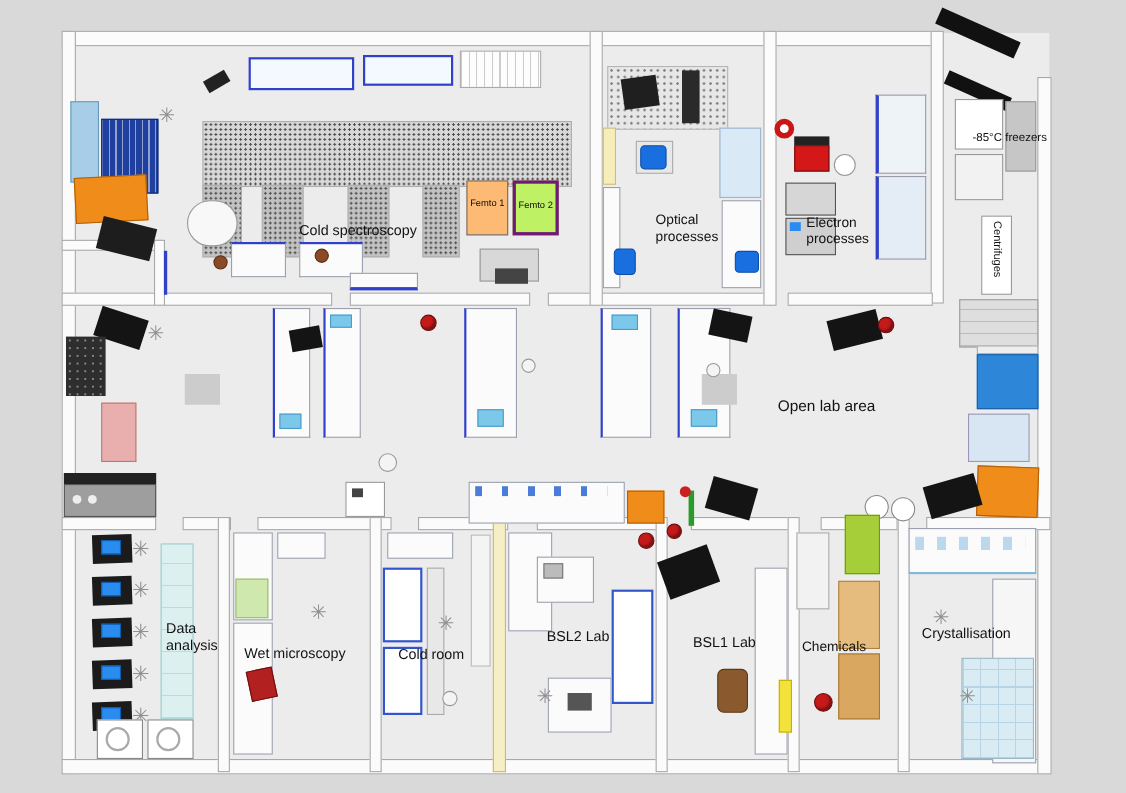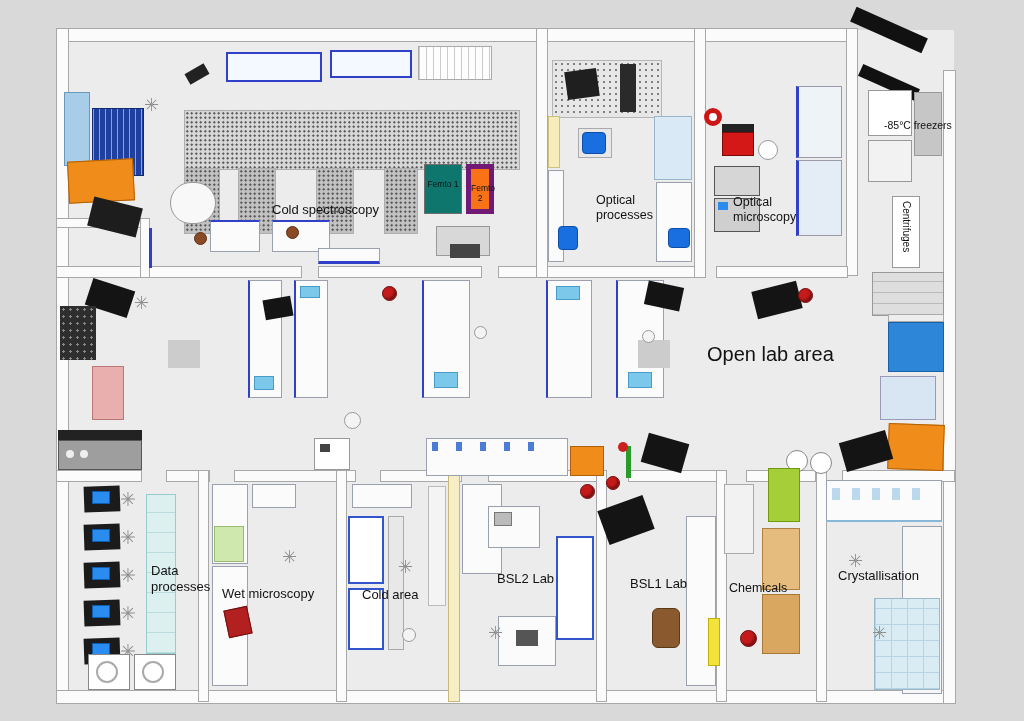--- a/index.html
+++ b/index.html
@@ -73,24 +73,24 @@
   <div class="a" style="left:92px;top:108px;width:52px;height:68px;background:#20409f;border:1px solid #102a70;background-image:repeating-linear-gradient(90deg,rgba(255,255,255,.5) 0 1px,transparent 1px 6px)"></div>
   <div class="a" style="left:68px;top:160px;width:66px;height:42px;background:#ef8c1a;border:1px solid #b06008;transform:rotate(-3deg)"></div>
   <div class="a" style="left:90px;top:202px;width:50px;height:30px;background:#1d1d1d;transform:rotate(14deg)"></div>
 
   <div class="a dots" style="left:184px;top:110px;width:336px;height:60px"></div>
   <div class="a dots" style="left:184px;top:168px;width:36px;height:66px;background-color:#c2c2c2"></div>
   <div class="a dots" style="left:238px;top:168px;width:38px;height:66px;background-color:#c2c2c2"></div>
   <div class="a dots" style="left:316px;top:168px;width:38px;height:66px;background-color:#c2c2c2"></div>
   <div class="a dots" style="left:384px;top:168px;width:34px;height:66px;background-color:#c2c2c2"></div>
 
-  <div class="a" style="left:424px;top:164px;width:38px;height:50px;background:#0f766e;border:1px solid #6e6e6e">
+  <div class="a" style="left:424px;top:164px;width:38px;height:50px;background:#fdba74;border:1px solid #6e6e6e">
     <span style="display:block;text-align:center;margin-top:14px;font-size:8.5px;color:#0e0e0e">Femto 1</span>
   </div>
-  <div class="a" style="left:466px;top:164px;width:28px;height:50px;background:#f97316;border:5px solid #701a75">
+  <div class="a" style="left:466px;top:164px;width:42px;height:50px;background:#bef264;border:3px solid #701a75">
     <span style="display:block;text-align:center;margin-top:14px;font-size:8.5px;color:#0e0e0e">Femto 2</span>
   </div>
 
   <div class="a" style="left:170px;top:182px;width:46px;height:42px;background:#f8f8f8;border:1px solid #999;border-radius:21px"></div>
   <div class="a bench" style="left:210px;top:220px;width:50px;height:32px;border-top:2px solid #3140c8"></div>
   <div class="a bench" style="left:272px;top:220px;width:58px;height:32px;border-top:2px solid #3140c8"></div>
   <div class="a" style="left:436px;top:226px;width:54px;height:30px;background:#d8d8d8;border:1px solid #999"></div>
   <div class="a" style="left:450px;top:244px;width:30px;height:14px;background:#444"></div>
   <div class="a circ" style="left:194px;top:232px;width:13px;height:13px;background:#8a4a26;border:1px solid #5a2f14"></div>
   <div class="a circ" style="left:286px;top:226px;width:13px;height:13px;background:#8a4a26;border:1px solid #5a2f14"></div>
@@ -230,24 +230,24 @@
 
   <div class="a bench" style="left:826px;top:480px;width:116px;height:42px;border-bottom:2px solid #88b8d8"></div>
   <div class="a" style="left:832px;top:488px;width:100px;height:12px;background-image:repeating-linear-gradient(90deg,#bcd8ec 0 8px,transparent 8px 20px)"></div>
   <div class="a" style="left:902px;top:526px;width:40px;height:168px;background:#f6f6f6;border:1px solid #9aa0ad"></div>
   <div class="a" style="left:874px;top:598px;width:66px;height:92px;background:#d9ecf4;border:1px solid #9ab8c8;background-image:repeating-linear-gradient(0deg,#b8d4e4 0 1px,transparent 1px 16px),repeating-linear-gradient(90deg,#b8d4e4 0 1px,transparent 1px 16px)"></div>
   <span class="a star" style="left:848px;top:552px">✳</span>
   <span class="a star" style="left:872px;top:624px">✳</span>
 
   <div class="a lbl nw" style="left:272px;top:202px;width:130px">Cold spectroscopy</div>
   <div class="a lbl" style="left:596px;top:193px;width:70px;font-size:12.5px">Optical processes</div>
-  <div class="a lbl" style="left:733px;top:195px;width:76px;font-size:12.5px">Optical microscopy</div>
+  <div class="a lbl" style="left:733px;top:195px;width:76px;font-size:12.5px">Electron processes</div>
   <div class="a lbl nw" style="left:884px;top:119px;font-size:10.5px">-85°C freezers</div>
-  <div class="a lbl nw" style="left:707px;top:342px;font-size:20px">Open lab area</div>
-  <div class="a lbl" style="left:151px;top:563px;width:60px">Data processes</div>
+  <div class="a lbl nw" style="left:707px;top:361px;font-size:14px">Open lab area</div>
+  <div class="a lbl" style="left:151px;top:563px;width:60px">Data analysis</div>
   <div class="a lbl nw" style="left:222px;top:586px">Wet microscopy</div>
-  <div class="a lbl nw" style="left:362px;top:587px">Cold area</div>
+  <div class="a lbl nw" style="left:362px;top:587px">Cold room</div>
   <div class="a lbl nw" style="left:497px;top:571px">BSL2 Lab</div>
   <div class="a lbl nw" style="left:630px;top:576px">BSL1 Lab</div>
   <div class="a lbl nw" style="left:729px;top:581px;font-size:12.5px">Chemicals</div>
   <div class="a lbl nw" style="left:838px;top:568px">Crystallisation</div>
 
 </div>
 
 </body></html>

